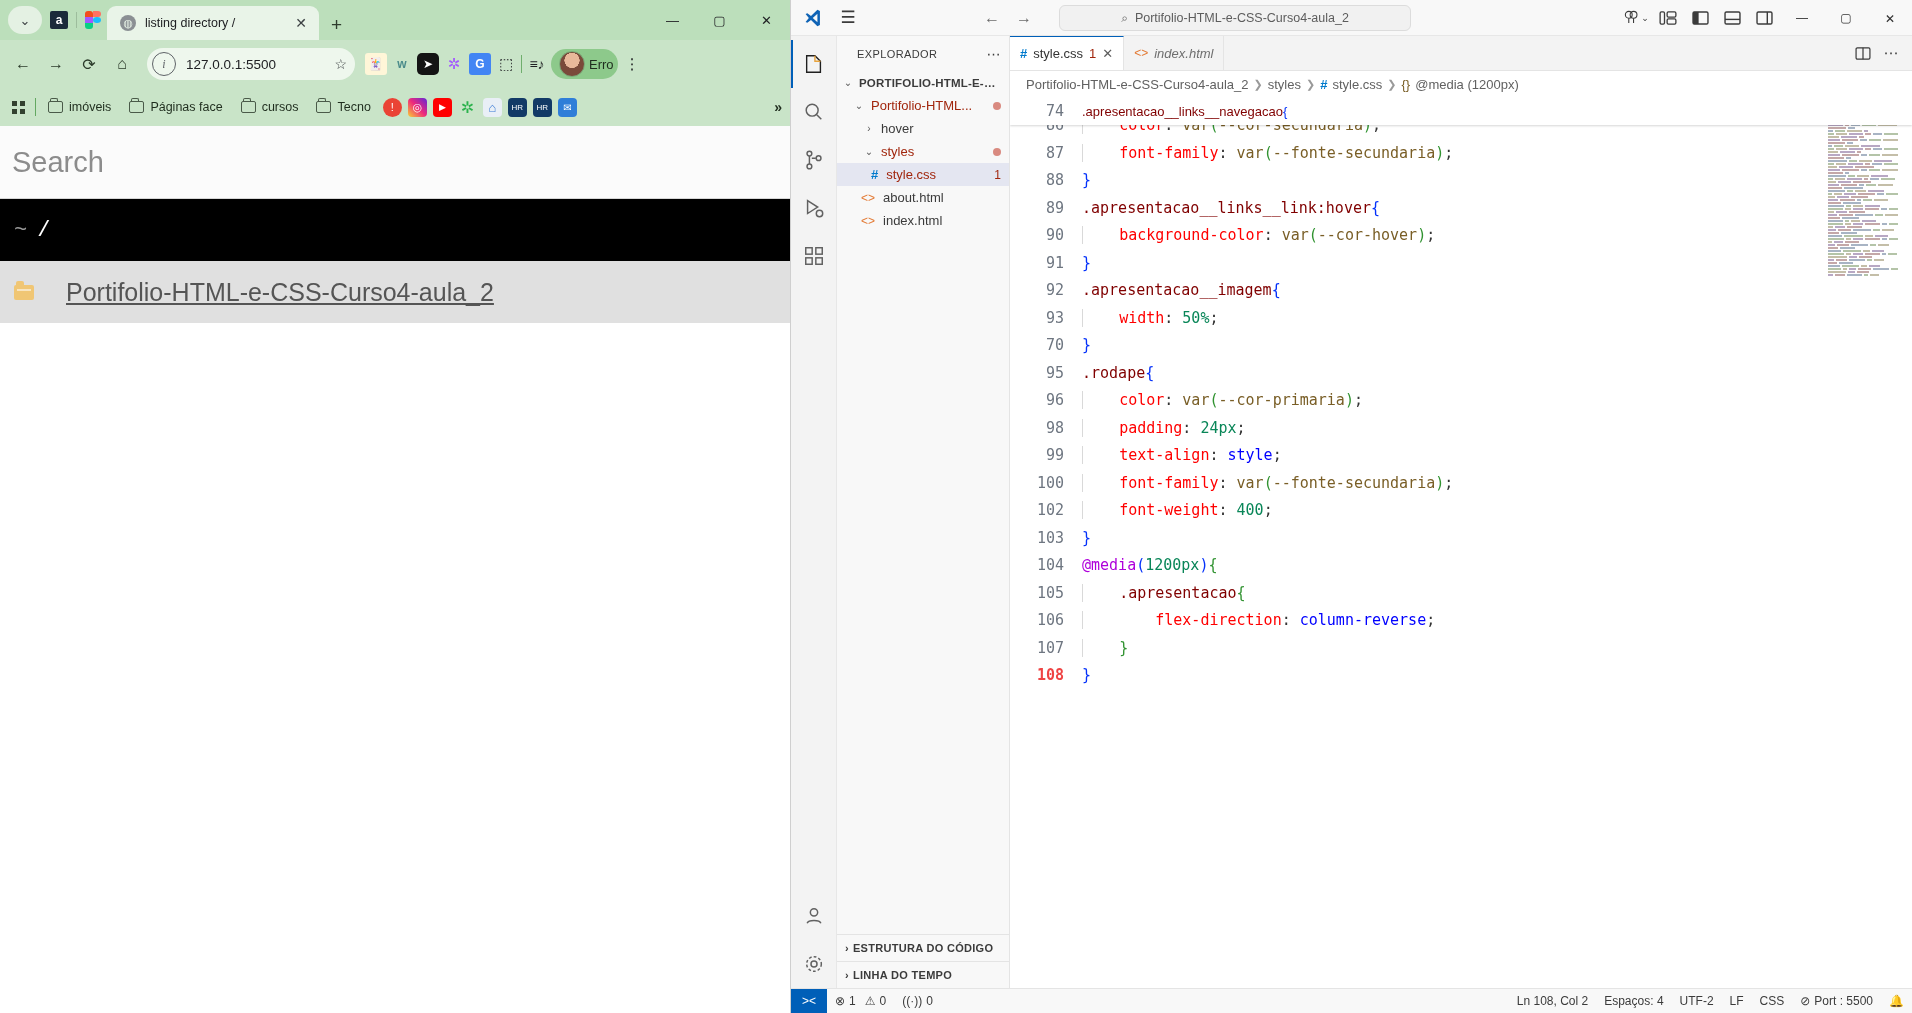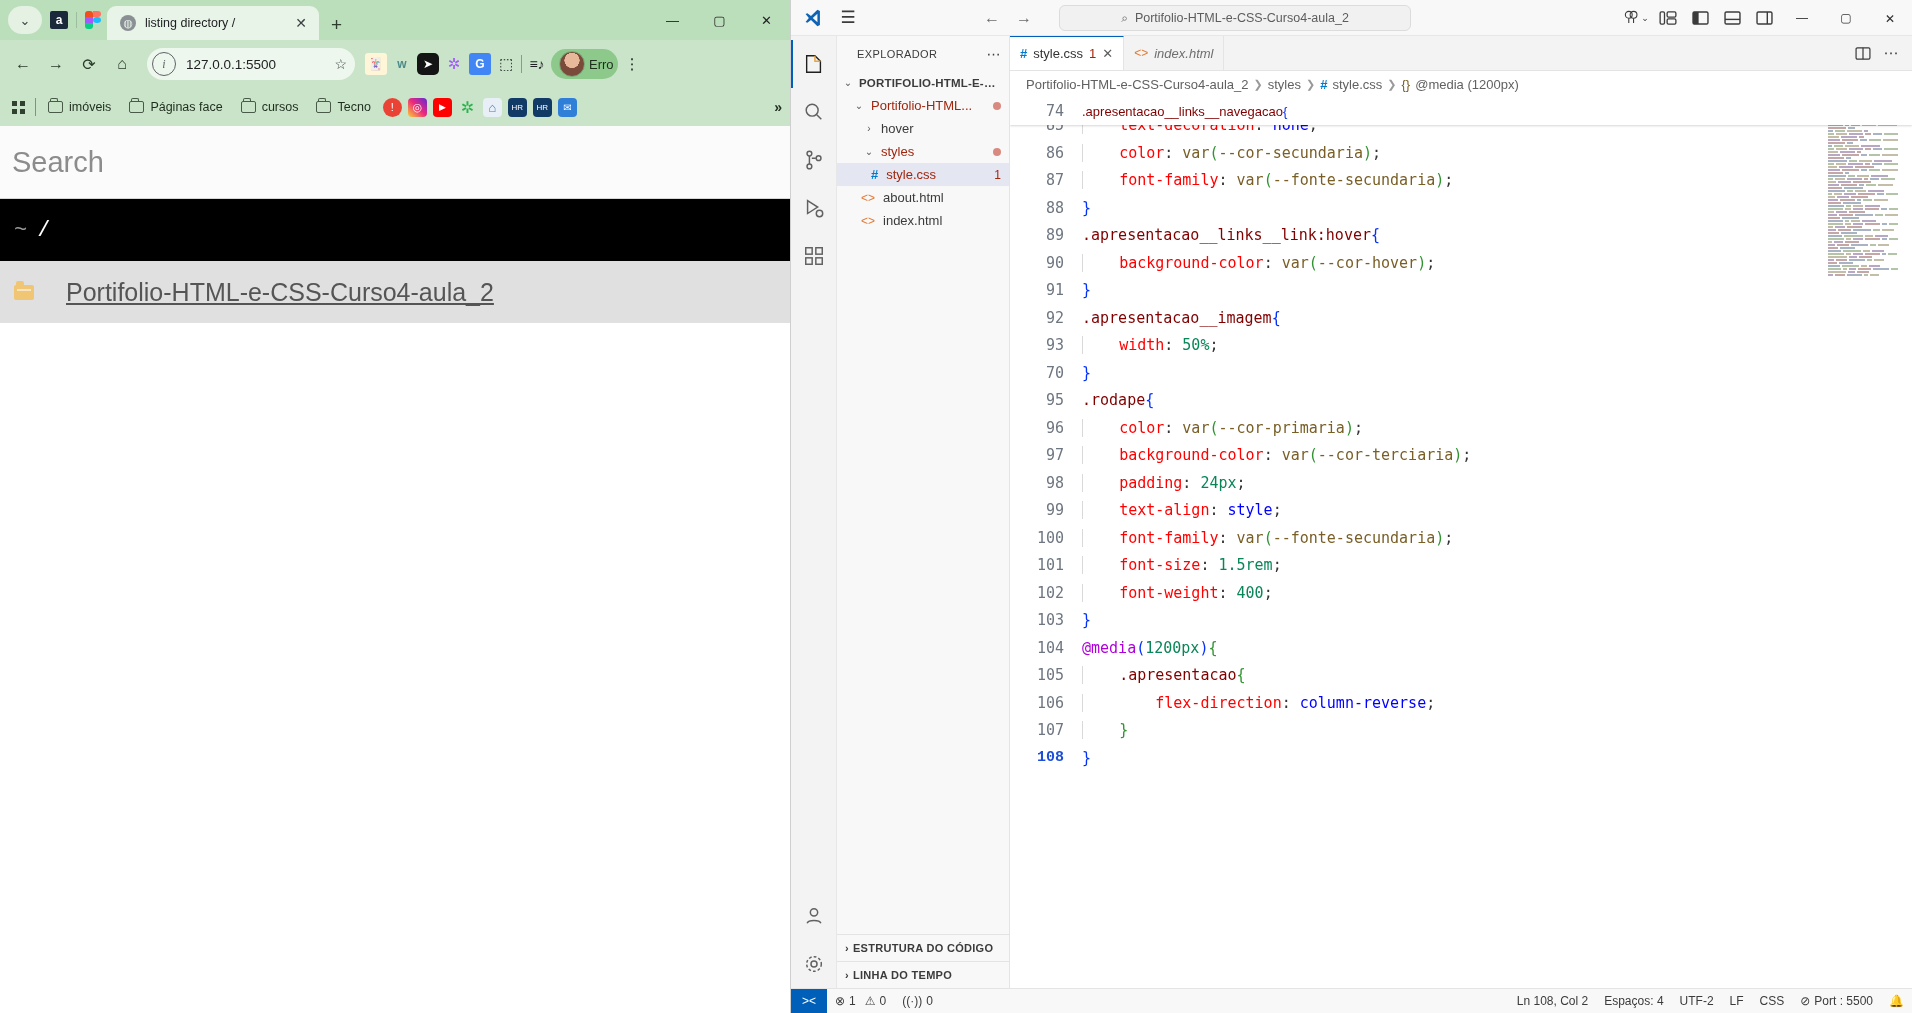--- a/index.html
+++ b/index.html
@@ -248,21 +248,21 @@
   .sticky {
     position:absolute; top:0; left:0; right:0; height: 28px;
     background:#fff; box-shadow: 0 1px 2px rgba(0,0,0,.16);
     display:flex; align-items:center; z-index: 5;
   }
   .codelines { position:absolute; top: 0; left:0; right:0; }
   .cl { height: 27.5px; display:flex; align-items:center;
         font-family:"DejaVu Sans Mono", monospace; font-size: 15px; }
   .ln { width: 72px; text-align:right; padding-right: 18px; color:#6e7681; flex:none;
         font-family:"DejaVu Sans Mono", monospace; font-size:15px; }
-  .cl.cur .ln { color:#1d4ed8; font-weight:bold;font-family:Liberation Mono, monospace; }
+  .cl.cur .ln { color:#ef4444; font-weight:bold; }
   .code { white-space: pre; } 
   .kw { color:#0000ff; }
   .sel{ color:#800000; }  
   .pr { color:#ff0000; }  
   .fn { color:#795e26; }  
   .pu { color:#af00db; }  
   .br { color:#0431fa; }  
   .br2{ color:#319331; }
   .num{ color:#098658; }
   .guide { border-left:1px solid #d9d9d9; }
@@ -596,24 +596,20 @@
           <div class="sticky">
             <span class="ln">74</span>
             <span class="code"><span class="sel">.apresentacao__links__navegacao</span><span class="br">{</span></span>
           </div>
           <div class="codelines" id="codelines" style="top: -13px;">
               <div class="cl">
                 <span class="ln">84</span>
                 <span class="code"><span class="guide">    </span><span class="pr">padding</span><span>; </span><span class="num">22.5px 0</span><span>; </span></span>
               </div>
               <div class="cl">
-                <span class="ln">85</span>
-                <span class="code"><span class="guide">    </span><span class="pr">text-decoration</span><span>: </span><span class="kw">none</span><span>;</span></span>
-              </div>
-              <div class="cl">
                 <span class="ln">86</span>
                 <span class="code"><span class="guide">    </span><span class="pr">color</span><span>: </span><span class="fn">var</span><span class="br2">(</span><span class="fn">--cor-secundaria</span><span class="br2">)</span><span>;</span></span>
               </div>
               <div class="cl">
                 <span class="ln">87</span>
                 <span class="code"><span class="guide">    </span><span class="pr">font-family</span><span>: </span><span class="fn">var</span><span class="br2">(</span><span class="fn">--fonte-secundaria</span><span class="br2">)</span><span>;</span></span>
               </div>
               <div class="cl">
                 <span class="ln">88</span>
                 <span class="code"><span class="br">}</span></span>
@@ -644,38 +640,30 @@
               </div>
               <div class="cl">
                 <span class="ln">95</span>
                 <span class="code"><span class="sel">.rodape</span><span class="br">{</span></span>
               </div>
               <div class="cl">
                 <span class="ln">96</span>
                 <span class="code"><span class="guide">    </span><span class="pr">color</span><span>: </span><span class="fn">var</span><span class="br2">(</span><span class="fn">--cor-primaria</span><span class="br2">)</span><span>;</span></span>
               </div>
               <div class="cl">
-                <span class="ln">97</span>
-                <span class="code"><span class="guide">    </span><span class="pr">background-color</span><span>: </span><span class="fn">var</span><span class="br2">(</span><span class="fn">--cor-terciaria</span><span class="br2">)</span><span>;</span></span>
-              </div>
-              <div class="cl">
                 <span class="ln">98</span>
                 <span class="code"><span class="guide">    </span><span class="pr">padding</span><span>: </span><span class="num">24px</span><span>;</span></span>
               </div>
               <div class="cl">
                 <span class="ln">99</span>
                 <span class="code"><span class="guide">    </span><span class="pr">text-align</span><span>: </span><span class="kw">style</span><span>;</span></span>
               </div>
               <div class="cl">
                 <span class="ln">100</span>
                 <span class="code"><span class="guide">    </span><span class="pr">font-family</span><span>: </span><span class="fn">var</span><span class="br2">(</span><span class="fn">--fonte-secundaria</span><span class="br2">)</span><span>;</span></span>
-              </div>
-              <div class="cl">
-                <span class="ln">101</span>
-                <span class="code"><span class="guide">    </span><span class="pr">font-size</span><span>: </span><span class="num">1.5rem</span><span>;</span></span>
               </div>
               <div class="cl">
                 <span class="ln">102</span>
                 <span class="code"><span class="guide">    </span><span class="pr">font-weight</span><span>: </span><span class="num">400</span><span>;</span></span>
               </div>
               <div class="cl">
                 <span class="ln">103</span>
                 <span class="code"><span class="br">}</span></span>
               </div>
               <div class="cl">

